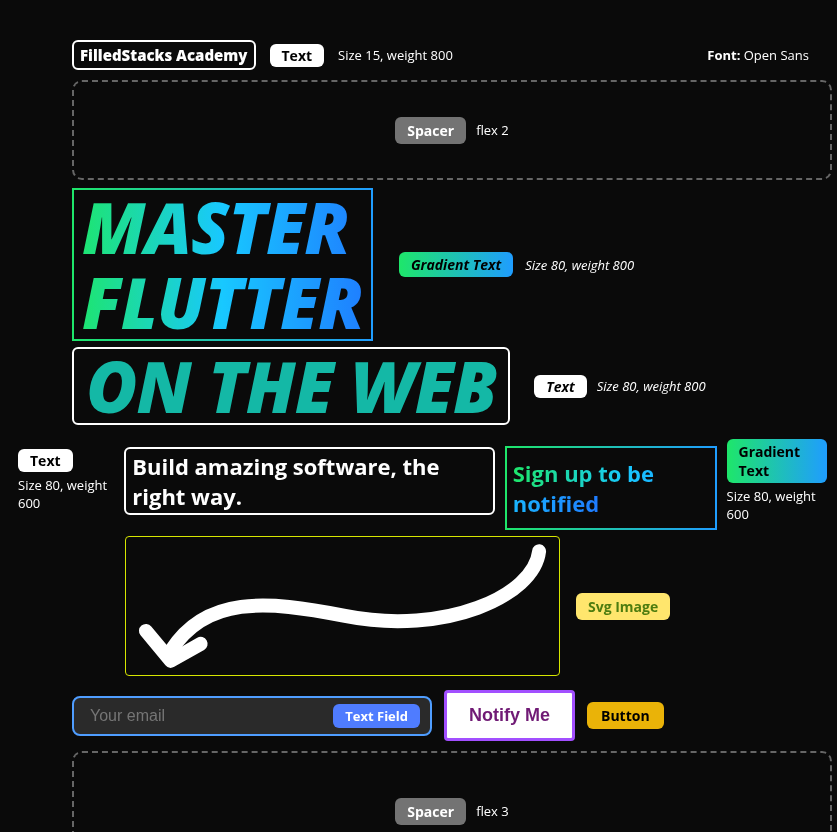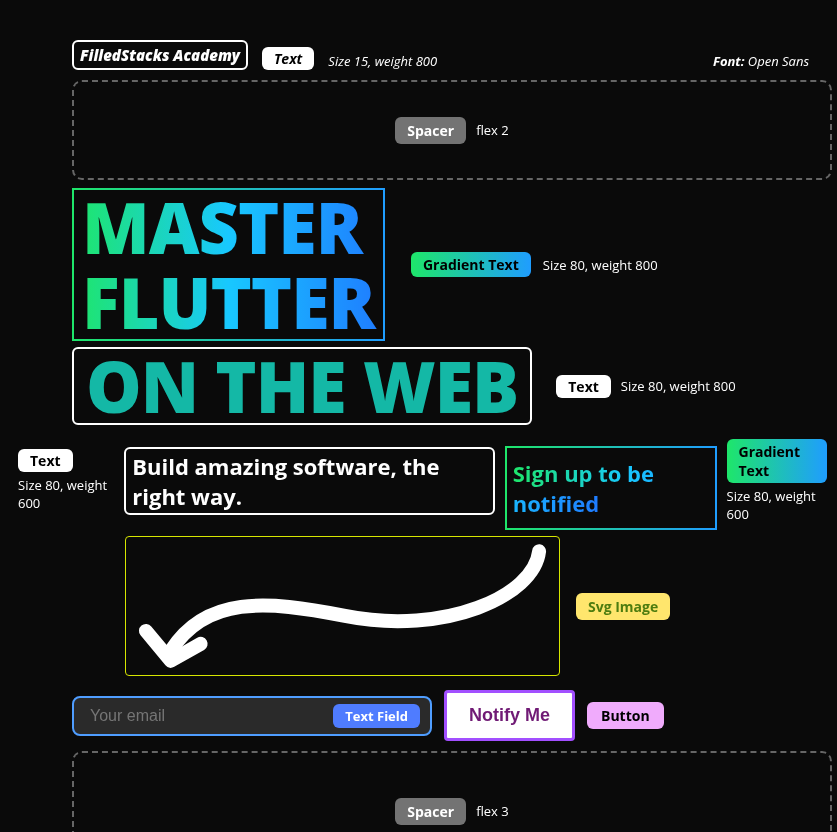--- a/index.html
+++ b/index.html
@@ -11,21 +11,21 @@
     height: 832px;
     padding: 40px 10px 10px 10px;
     overflow: hidden;
   }
   .row { display: flex; align-items: center; gap: 10px; margin-bottom: 6px; }
   .box-solid { border: 2px solid #fff; border-radius: 6px; padding: 2px 6px; display:inline-block; }
   .label-pill { background:#fff; color:#000; font-weight:700; border-radius:6px; padding:2px 12px; font-size:14px; }
   .label-pill-dark { background:#737373; color:#fff; font-weight:700; border-radius:6px; padding:4px 12px; font-size:14px; }
   .label-pill-blue { background:#4f7cff; color:#ffffff; font-weight:700; border-radius:6px; padding:3px 12px; font-size:13px; }
   .label-pill-yellow { background:#ffe66d; color:#4d7c0f; font-weight:700; border-radius:6px; padding:4px 12px; font-size:14px; }
-  .label-pill-purple { background:#f0abfc; color:#000; font-weight:700; border-radius:6px; padding:4px 14px; font-size:14px; }
+  .label-pill-purple { background:#eab308; color:#000; font-weight:700; border-radius:6px; padding:4px 14px; font-size:14px; }
   .label-grad { background: linear-gradient(90deg,#1ee66a,#1f9dff); color:#000; font-weight:700; border-radius:6px; padding:3px 12px; font-size:14px; }
   .meta { color:#fff; font-size:13px; }
   .dashed-region {
     border: 2px dashed #666; border-radius:10px; width: 760px; margin: 10px auto 8px 62px;
     display:flex; align-items:center; justify-content:center; gap:10px;
   }
   .spacer1 { height: 100px; }
   .spacer2 { height: 120px; }
   .grad-text {
     background: linear-gradient(90deg,#1ee66a,#18c8ff,#1f7bff);
@@ -42,23 +42,23 @@
     border:2px solid #4f9dff; background:#2a2a2a; border-radius:8px; width:360px; height:40px;
     display:flex; align-items:center; justify-content:space-between; padding:0 10px 0 16px;
   }
   .email-field input {
     background:transparent; border:none; outline:none; color:#aaa; font-size:16px; width:180px;
   }
   .notify-btn {
     border:3px solid #a24fff; background:#fff; color:#701a75; font-weight:800; font-size:18px;
     border-radius:4px; padding:12px 22px;
   }
-  .top-row { display:flex; align-items:flex-end; gap:14px; margin-left:62px;font-style:italic; }
+  .top-row { display:flex; align-items:center; gap:14px; margin-left:62px; }
   .top-right { margin-left:auto; margin-right:18px; font-size:13px; }
-  .ml62 { margin-left:62px; }
+  .ml62 { margin-left:62px;font-style:italic; }
   .inline-block { display:inline-block; }
 </style>
 </head>
 <body>
 
 <div class="top-row">
   <span class="box-solid">
     <span style="font-weight:800; font-size:15px;">FilledStacks Academy</span>
   </span>
   <span class="label-pill">Text</span>

